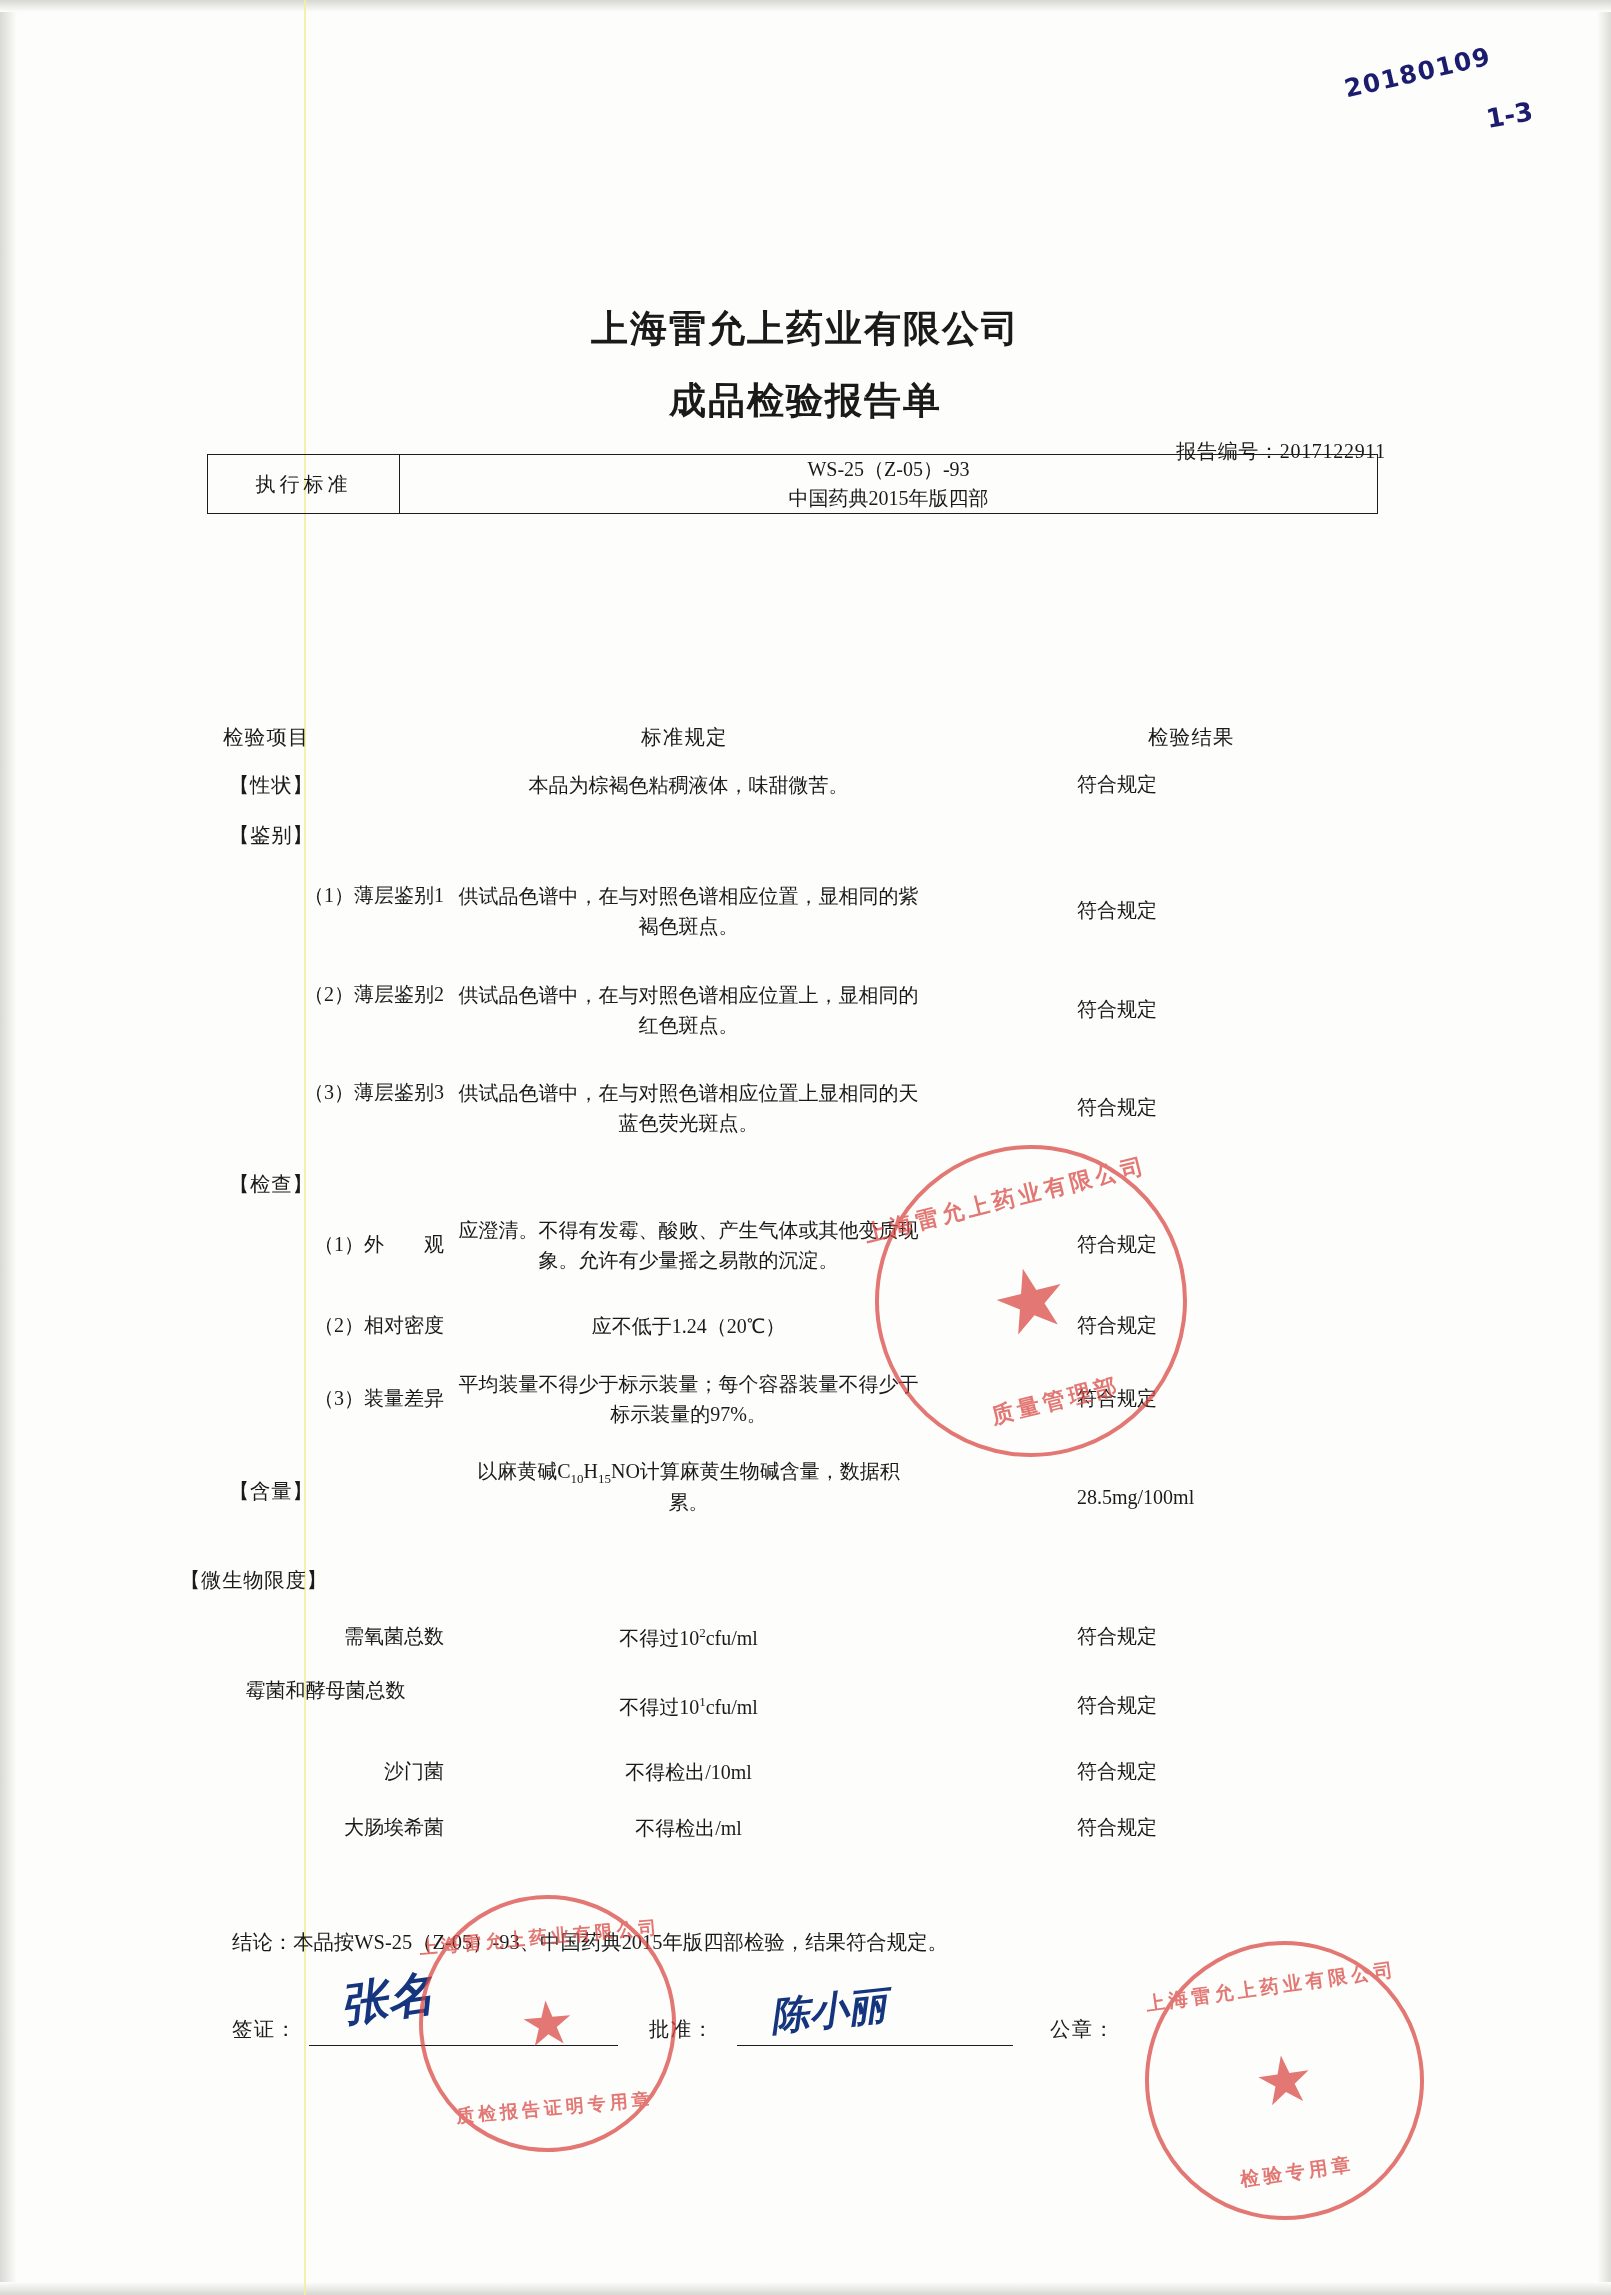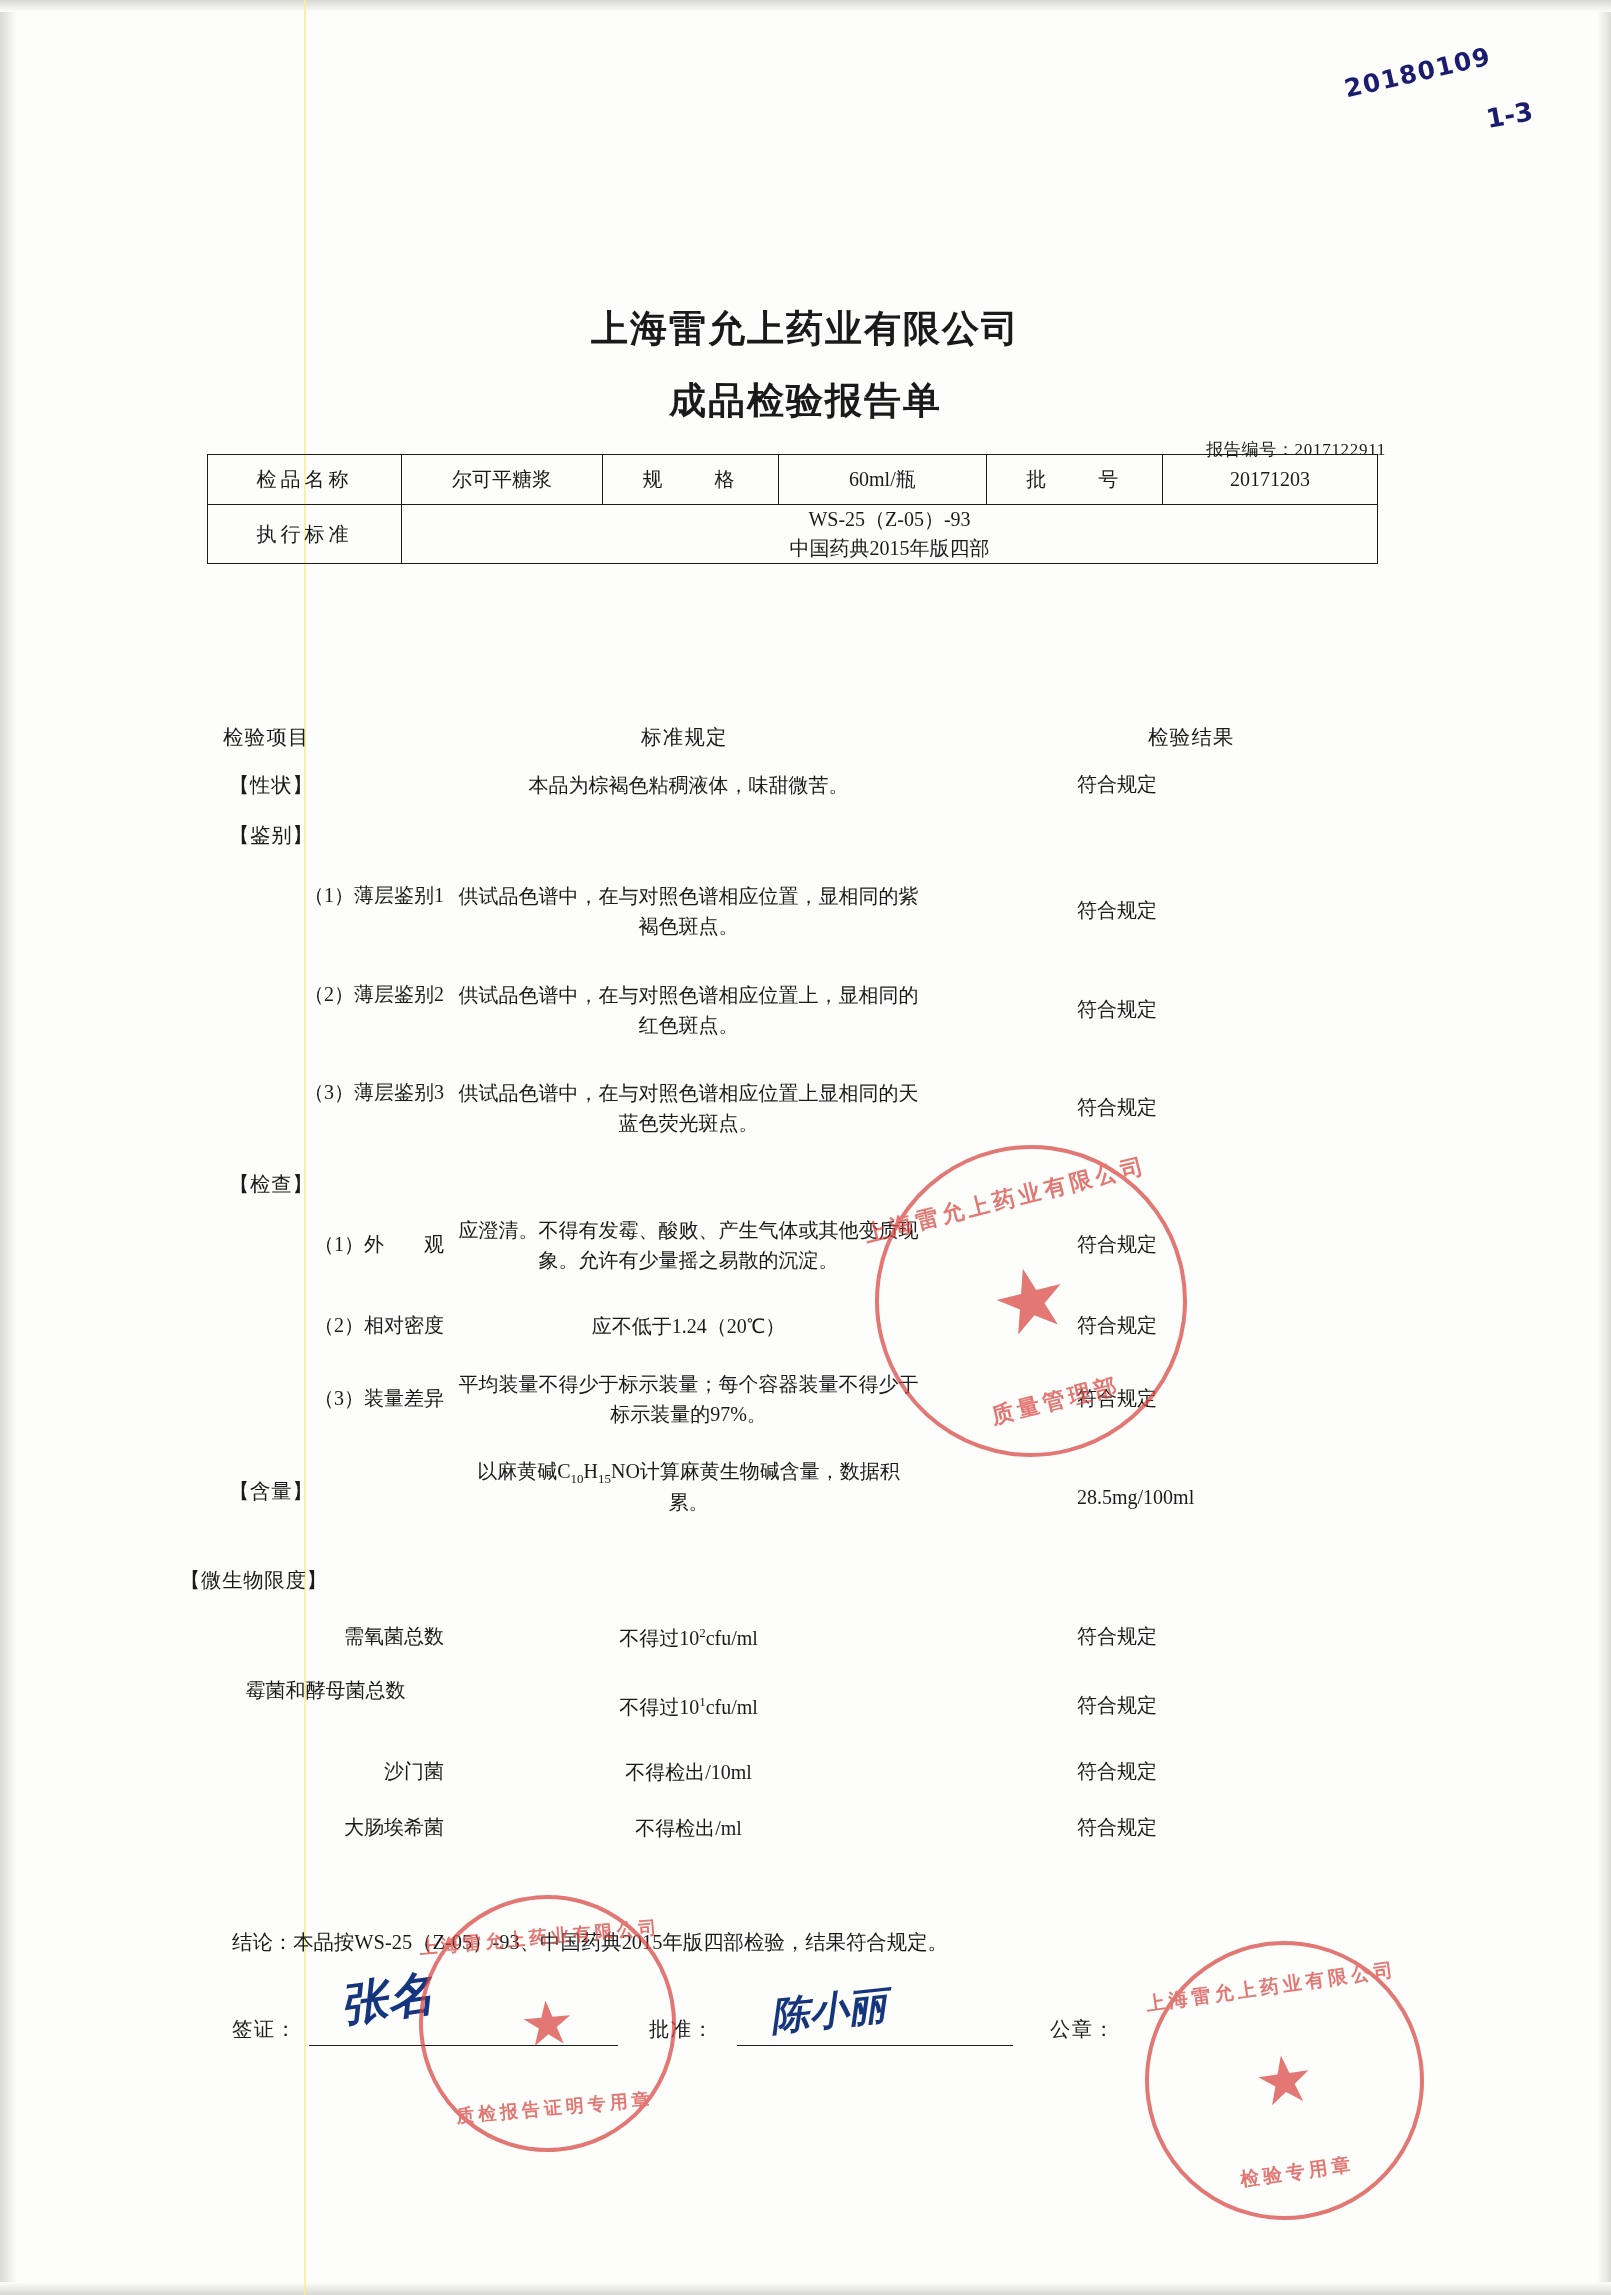--- a/index.html
+++ b/index.html
@@ -76,21 +76,21 @@
     text-align: center;
     font-family: "DejaVu Sans", sans-serif;
     font-weight: bold;
   }
   #title-company { top: 304px; font-size: 37px; letter-spacing: 2px; }
   #title-report  { top: 376px; font-size: 37px; letter-spacing: 2px; }
 
   #report-no {
     position: absolute;
     right: 225px; top: 438px;
-    font-size: 17px;
+    font-size: 20px;
     letter-spacing: 0.7px;
     white-space: nowrap;
   }
 
   
   table.info {
     position: absolute;
     left: 207px;
     top: 454px;
     width: 1171px;
@@ -258,28 +258,20 @@
 
   <div class="handwriting" id="hw-date">20180109</div>
   <div class="handwriting" id="hw-page">1-3</div>
 
   <div class="doc-title" id="title-company">上海雷允上药业有限公司</div>
   <div class="doc-title" id="title-report">成品检验报告单</div>
   <div id="report-no">报告编号：2017122911</div>
 
   <table class="info">
     <tbody>
-        <tr>
-      <td class="lbl">检品名称</td>
-      <td class="val">尔可平糖浆</td>
-      <td class="lbl2">规　　格</td>
-      <td class="val2">60ml/瓶</td>
-      <td class="lbl3">批　　号</td>
-      <td class="val3">20171203</td>
-    </tr>
     <tr>
       <td class="lbl std-label">执行标准</td>
       <td class="std-val" colspan="5">
         <div>WS-25（Z-05）-93</div>
         <div>中国药典2015年版四部</div>
       </td>
     </tr>
   </tbody>
     </table>
 

